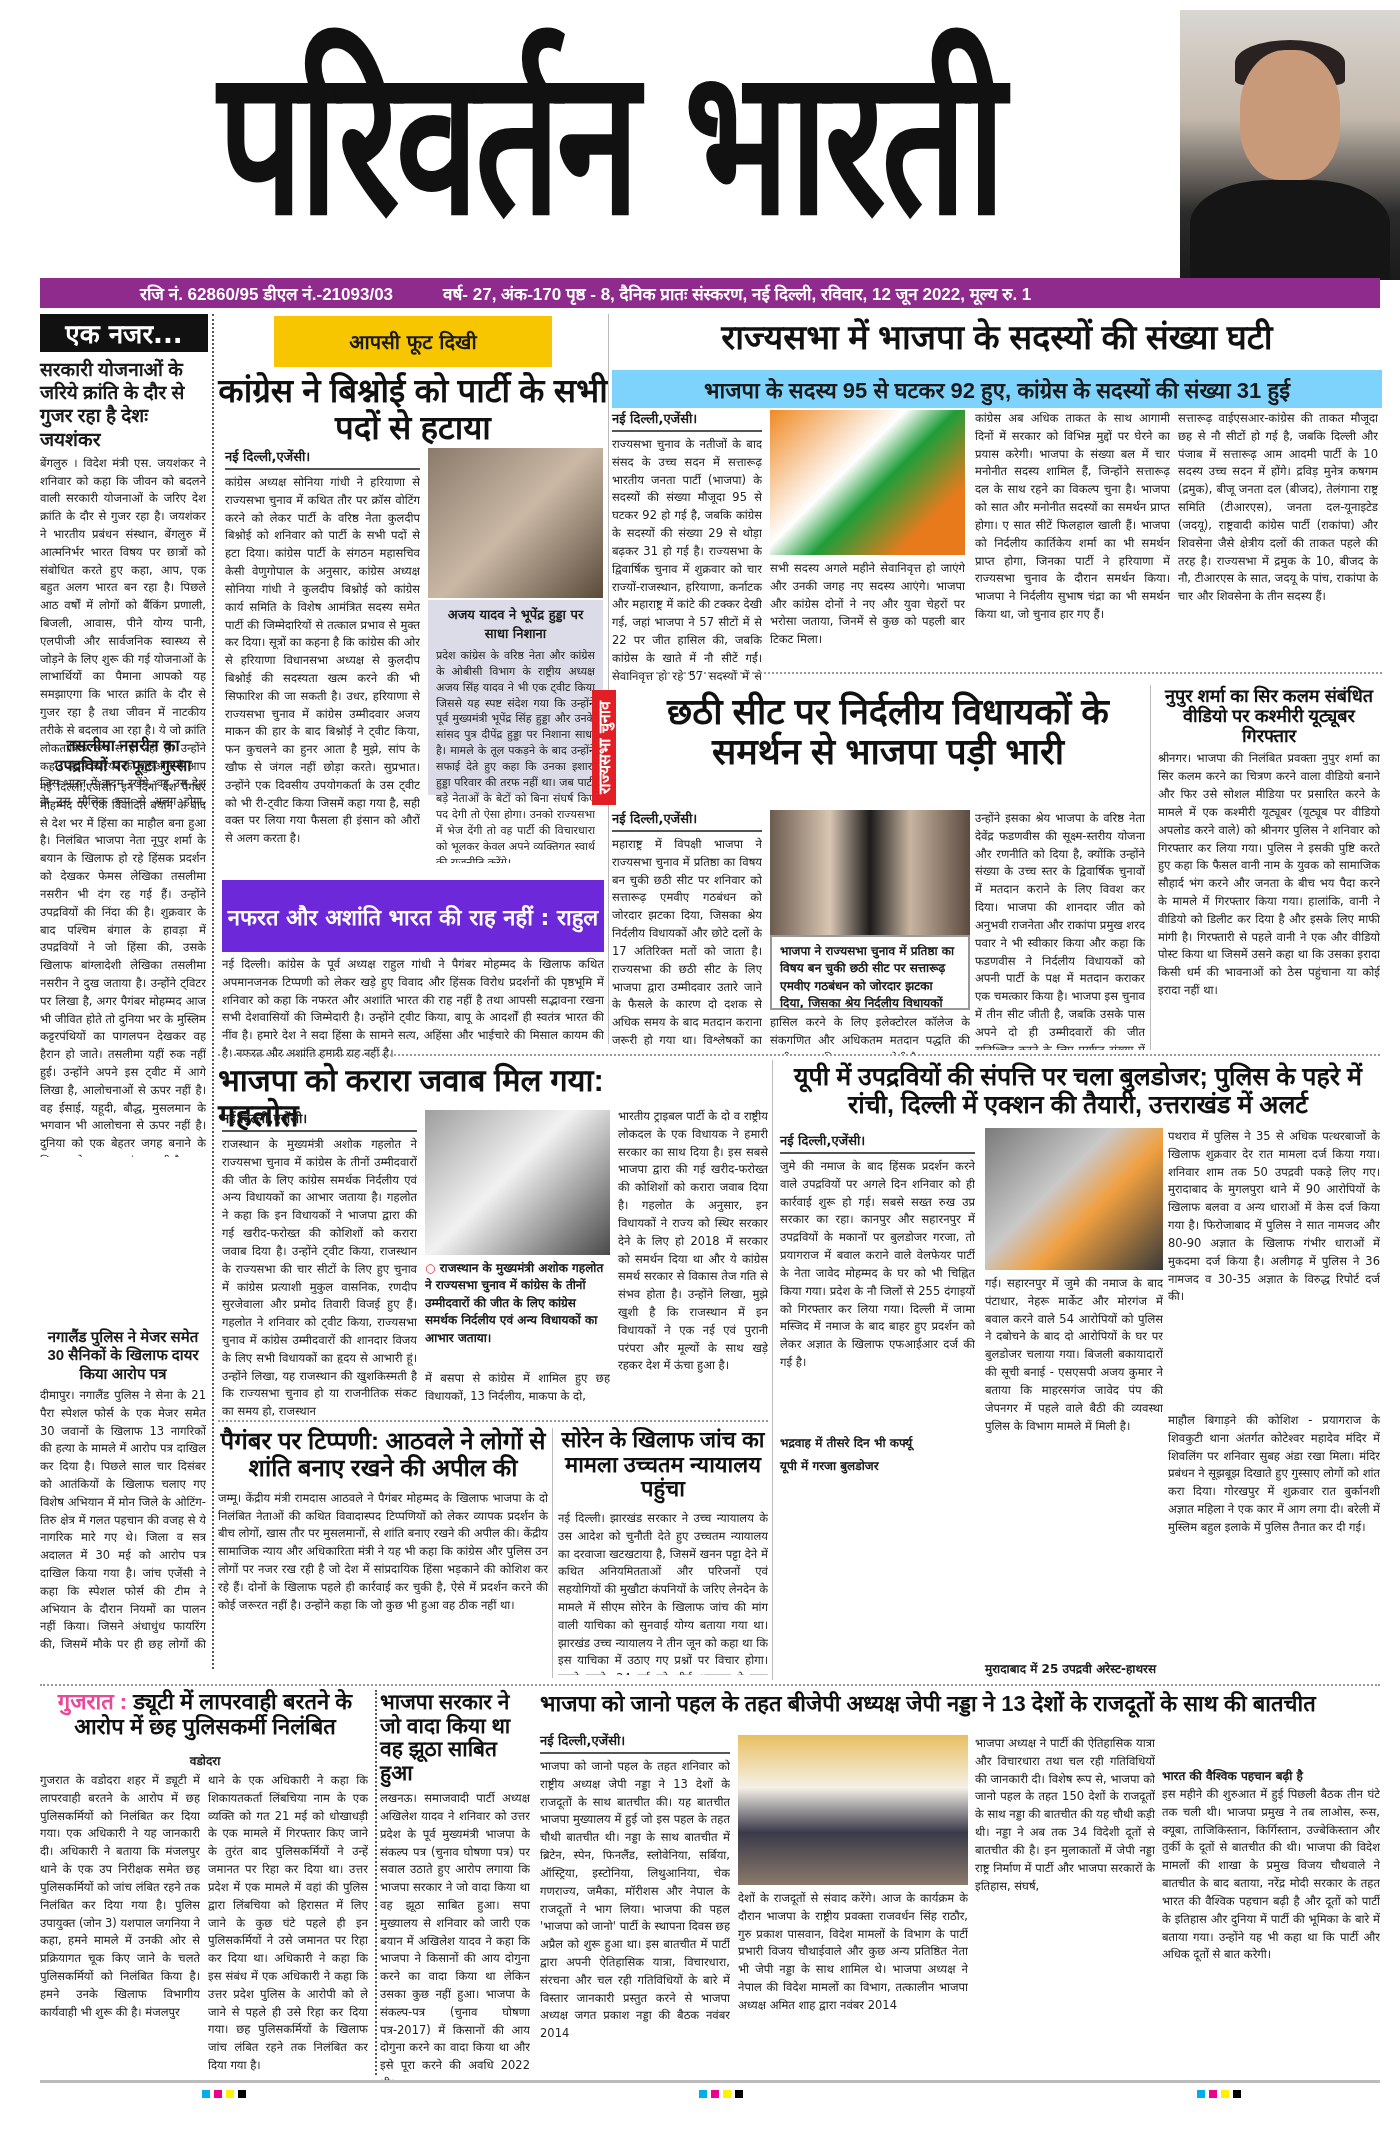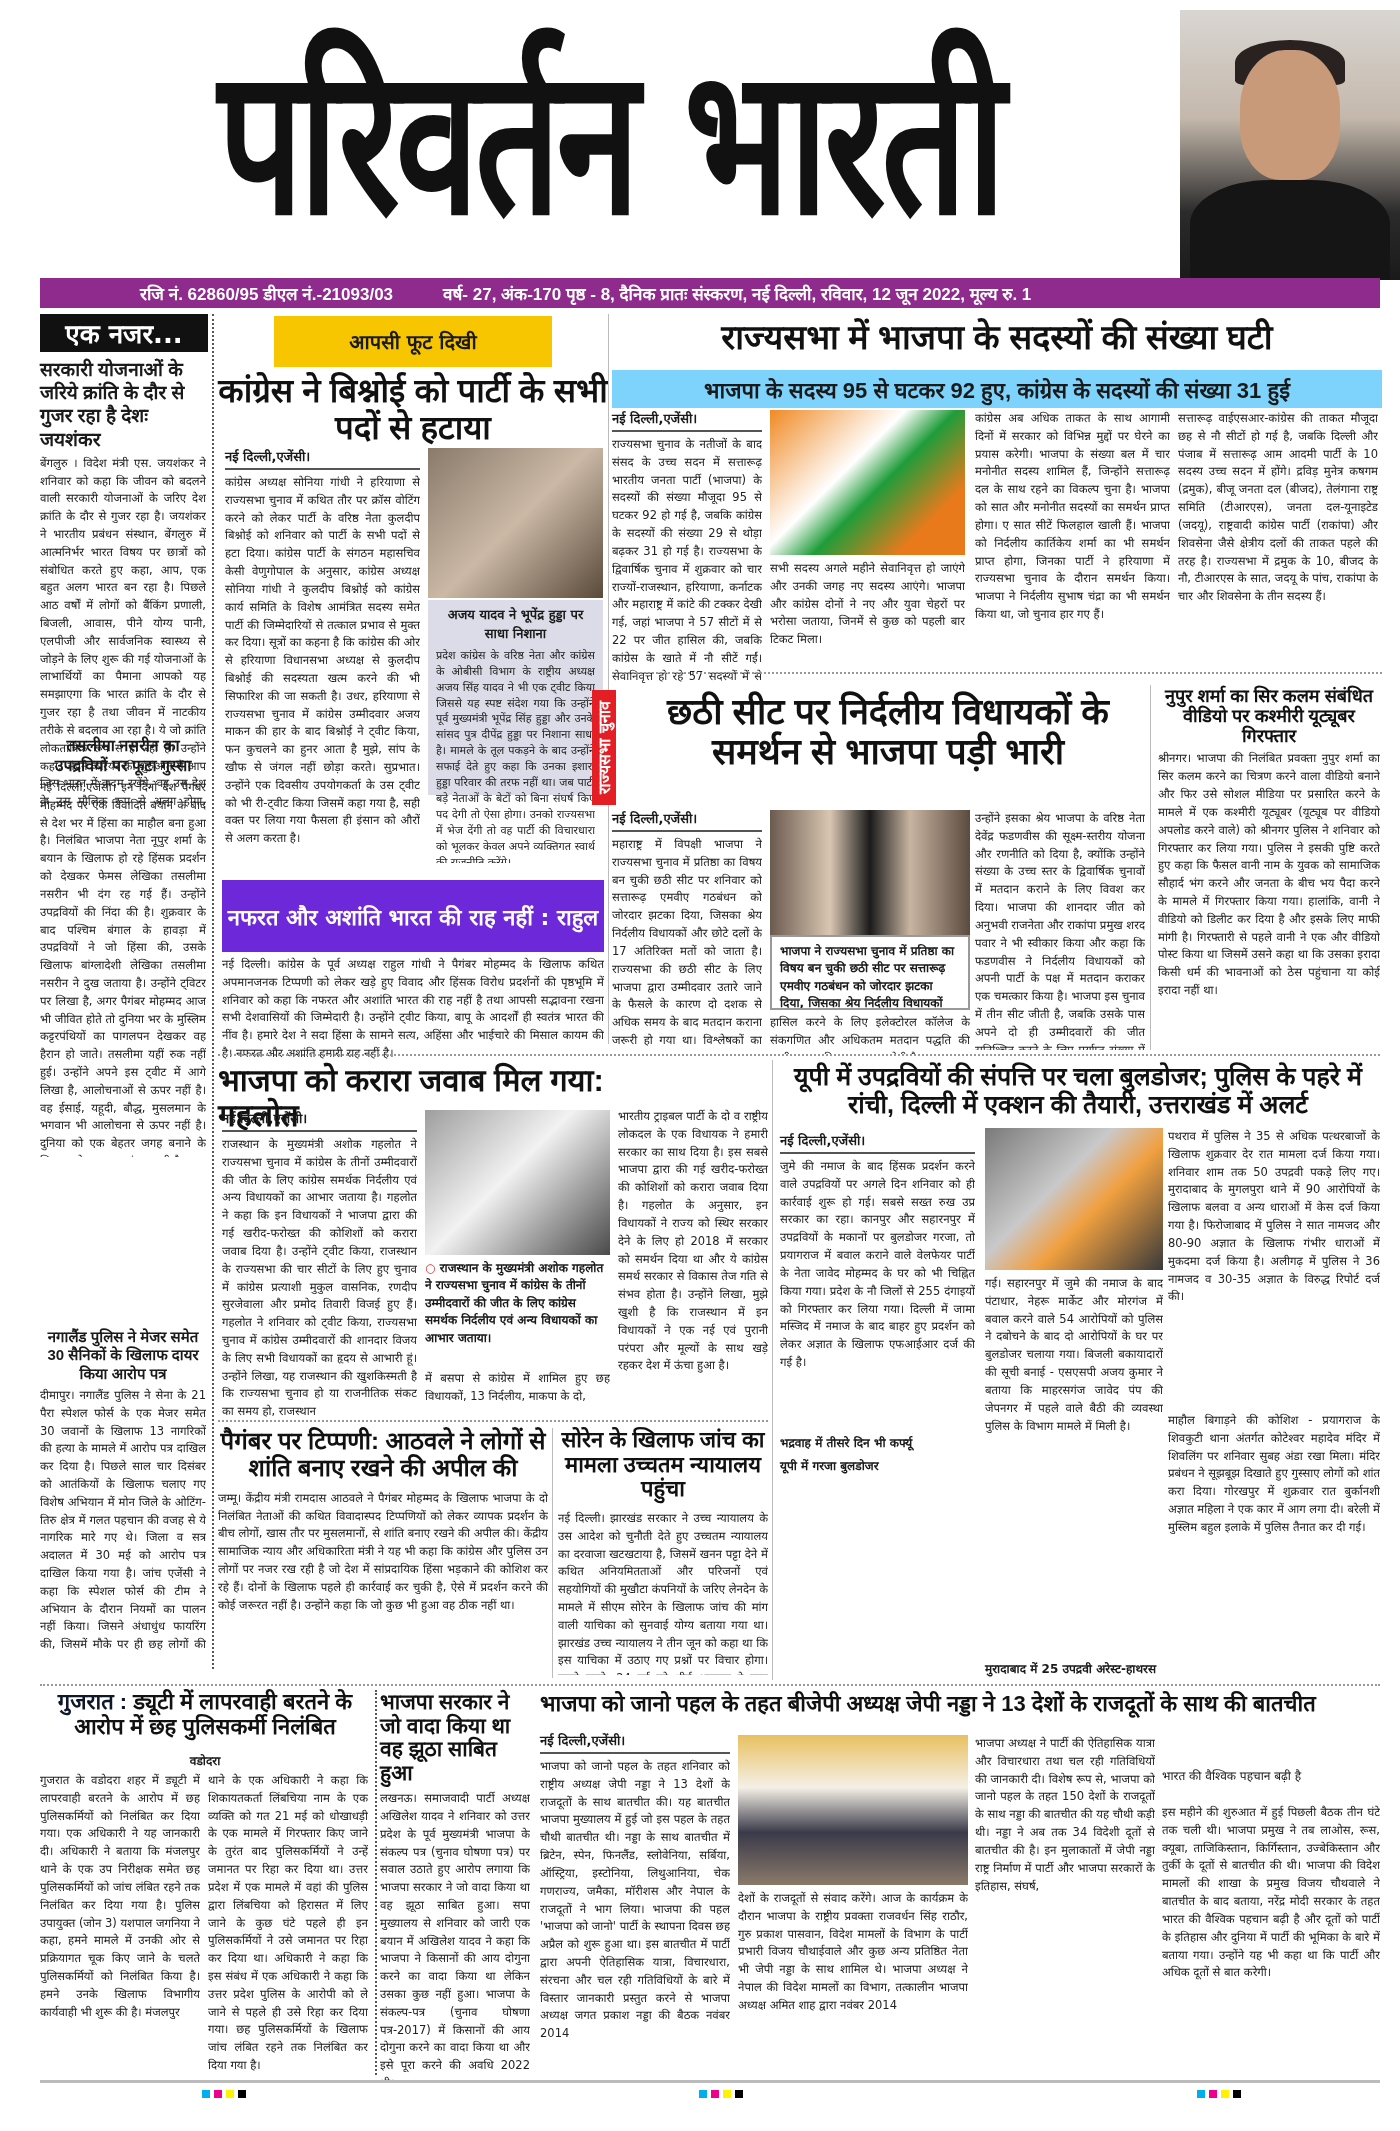--- a/index.html
+++ b/index.html
@@ -145,21 +145,21 @@
 </div>
 <div class="abs vline" style="left:552px;top:1428px;height:250px;border-left:1px solid #bbb"></div>
 <div class="abs" style="left:558px;top:1428px;width:210px">
   <div class="h1" style="font-size:22px">सोरेन के खिलाफ जांच का मामला उच्चतम न्यायालय पहुंचा</div>
   <div class="txt" style="height:165px;overflow:hidden;margin-top:8px">नई दिल्ली। झारखंड सरकार ने उच्च न्यायालय के उस आदेश को चुनौती देते हुए उच्चतम न्यायालय का दरवाजा खटखटाया है, जिसमें खनन पट्टा देने में कथित अनियमितताओं और परिजनों एवं सहयोगियों की मुखौटा कंपनियों के जरिए लेनदेन के मामले में सीएम सोरेन के खिलाफ जांच की मांग वाली याचिका को सुनवाई योग्य बताया गया था। झारखंड उच्च न्यायालय ने तीन जून को कहा था कि इस याचिका में उठाए गए प्रश्नों पर विचार होगा। इससे पहले, 24 मई को शीर्ष अदालत ने उच्च न्यायालय को मामले से जुड़े मामलों में सुनवाई करने की अनुमति देते हुए याचिका में उठाई गई प्रारम्भिक आपत्तियों पर पहले सुनवाई करने को कहा था।</div>
 </div>
 
 <div class="abs hr" style="left:40px;top:1684px;width:1340px"></div>
 
 <div class="abs h1" style="left:40px;top:1690px;width:330px;font-size:22px">
-  <span style="color:#0f172a">गुजरात :</span>
+  <span style="color:#ec4899">गुजरात :</span>
   <span>ड्यूटी में लापरवाही बरतने के आरोप में छह पुलिसकर्मी निलंबित</span>
 </div>
 <div class="abs" style="left:40px;top:1752px;width:330px;font-size:12px;font-weight:bold;text-align:center">वडोदरा</div>
 <div class="abs txt" style="left:40px;top:1772px;width:160px;height:300px;overflow:hidden">गुजरात के वडोदरा शहर में ड्यूटी में लापरवाही बरतने के आरोप में छह पुलिसकर्मियों को निलंबित कर दिया गया। एक अधिकारी ने यह जानकारी दी। अधिकारी ने बताया कि मंजलपुर थाने के एक उप निरीक्षक समेत छह पुलिसकर्मियों को जांच लंबित रहने तक निलंबित कर दिया गया है। पुलिस उपायुक्त (जोन 3) यशपाल जगनिया ने कहा, हमने मामले में उनकी ओर से प्रक्रियागत चूक किए जाने के चलते पुलिसकर्मियों को निलंबित किया है। हमने उनके खिलाफ विभागीय कार्यवाही भी शुरू की है। मंजलपुर</div>
 <div class="abs txt" style="left:208px;top:1772px;width:160px;height:300px;overflow:hidden">थाने के एक अधिकारी ने कहा कि शिकायतकर्ता लिंबचिया नाम के एक व्यक्ति को गत 21 मई को धोखाधड़ी के एक मामले में गिरफ्तार किए जाने के तुरंत बाद पुलिसकर्मियों ने उन्हें जमानत पर रिहा कर दिया था। उत्तर प्रदेश में एक मामले में वहां की पुलिस द्वारा लिंबचिया को हिरासत में लिए जाने के कुछ घंटे पहले ही इन पुलिसकर्मियों ने उसे जमानत पर रिहा कर दिया था। अधिकारी ने कहा कि इस संबंध में एक अधिकारी ने कहा कि उत्तर प्रदेश पुलिस के आरोपी को ले जाने से पहले ही उसे रिहा कर दिया गया। छह पुलिसकर्मियों के खिलाफ जांच लंबित रहने तक निलंबित कर दिया गया है।</div>
 <div class="abs vline" style="left:375px;top:1690px;height:385px"></div>
 
 <div class="abs" style="left:380px;top:1690px;width:150px">
   <div class="h1" style="font-size:21px;text-align:left">भाजपा सरकार ने जो वादा किया था वह झूठा साबित हुआ</div>
   <div class="txt" style="height:292px;overflow:hidden;margin-top:6px">लखनऊ। समाजवादी पार्टी अध्यक्ष अखिलेश यादव ने शनिवार को उत्तर प्रदेश के पूर्व मुख्यमंत्री भाजपा के संकल्प पत्र (चुनाव घोषणा पत्र) पर सवाल उठाते हुए आरोप लगाया कि भाजपा सरकार ने जो वादा किया था वह झूठा साबित हुआ। सपा मुख्यालय से शनिवार को जारी एक बयान में अखिलेश यादव ने कहा कि भाजपा ने किसानों की आय दोगुना करने का वादा किया था लेकिन उसका कुछ नहीं हुआ। भाजपा के संकल्प-पत्र (चुनाव घोषणा पत्र-2017) में किसानों की आय दोगुना करने का वादा किया था और इसे पूरा करने की अवधि 2022 थी।</div>
@@ -167,21 +167,21 @@
 
 <div class="abs h1" style="left:540px;top:1692px;width:840px;font-size:22px;text-align:left">भाजपा को जानो पहल के तहत बीजेपी अध्यक्ष जेपी नड्डा ने 13 देशों के राजदूतों के साथ की बातचीत</div>
 <div class="abs" style="left:540px;top:1730px;width:190px">
   <div class="dateline">नई दिल्ली,एजेंसी।</div>
   <div class="txt" style="height:320px;overflow:hidden;margin-top:4px">भाजपा को जानो पहल के तहत शनिवार को राष्ट्रीय अध्यक्ष जेपी नड्डा ने 13 देशों के राजदूतों के साथ बातचीत की। यह बातचीत भाजपा मुख्यालय में हुई जो इस पहल के तहत चौथी बातचीत थी। नड्डा के साथ बातचीत में ब्रिटेन, स्पेन, फिनलैंड, स्लोवेनिया, सर्बिया, ऑस्ट्रिया, इस्टोनिया, लिथुआनिया, चेक गणराज्य, जमैका, मॉरीशस और नेपाल के राजदूतों ने भाग लिया। भाजपा की पहल 'भाजपा को जानो' पार्टी के स्थापना दिवस छह अप्रैल को शुरू हुआ था। इस बातचीत में पार्टी द्वारा अपनी ऐतिहासिक यात्रा, विचारधारा, संरचना और चल रही गतिविधियों के बारे में विस्तार जानकारी प्रस्तुत करने से भाजपा अध्यक्ष जगत प्रकाश नड्डा की बैठक नवंबर 2014</div>
 </div>
 <div class="abs photo" style="left:738px;top:1735px;width:230px;height:150px;background:linear-gradient(180deg,#e8c060 0%,#f5f0e6 35%,#3a3a4a 65%,#8a7a6a 100%)"></div>
 <div class="abs txt" style="left:738px;top:1890px;width:230px;height:180px;overflow:hidden">देशों के राजदूतों से संवाद करेंगे। आज के कार्यक्रम के दौरान भाजपा के राष्ट्रीय प्रवक्ता राजवर्धन सिंह राठौर, गुरु प्रकाश पासवान, विदेश मामलों के विभाग के पार्टी प्रभारी विजय चौथाईवाले और कुछ अन्य प्रतिष्ठित नेता भी जेपी नड्डा के साथ शामिल थे। भाजपा अध्यक्ष ने नेपाल की विदेश मामलों का विभाग, तत्कालीन भाजपा अध्यक्ष अमित शाह द्वारा नवंबर 2014</div>
 <div class="abs txt" style="left:975px;top:1735px;width:180px;height:335px;overflow:hidden">भाजपा अध्यक्ष ने पार्टी की ऐतिहासिक यात्रा और विचारधारा तथा चल रही गतिविधियों की जानकारी दी। विशेष रूप से, भाजपा को जानो पहल के तहत 150 देशों के राजदूतों के साथ नड्डा की बातचीत की यह चौथी कड़ी थी। नड्डा ने अब तक 34 विदेशी दूतों से बातचीत की है। इन मुलाकातों में जेपी नड्डा राष्ट्र निर्माण में पार्टी और भाजपा सरकारों के इतिहास, संघर्ष,</div>
 <div class="abs" style="left:1162px;top:1735px;width:218px">
-  <div style="font-size:12px;font-weight:normal;margin:32px 0 20px">भारत की वैश्विक पहचान बढ़ी है</div>
+  <div style="font-size:12px;font-weight:bold;margin:32px 0 2px">भारत की वैश्विक पहचान बढ़ी है</div>
   <div class="txt" style="height:295px;overflow:hidden">इस महीने की शुरुआत में हुई पिछली बैठक तीन घंटे तक चली थी। भाजपा प्रमुख ने तब लाओस, रूस, क्यूबा, ताजिकिस्तान, किर्गिस्तान, उज्बेकिस्तान और तुर्की के दूतों से बातचीत की थी। भाजपा की विदेश मामलों की शाखा के प्रमुख विजय चौथवाले ने बातचीत के बाद बताया, नरेंद्र मोदी सरकार के तहत भारत की वैश्विक पहचान बढ़ी है और दूतों को पार्टी के इतिहास और दुनिया में पार्टी की भूमिका के बारे में बताया गया। उन्होंने यह भी कहा था कि पार्टी और अधिक दूतों से बात करेगी।</div>
 </div>
 
 <div class="abs" style="left:40px;top:2080px;width:1340px;height:6px;border-top:3px solid #bbb"></div>
 <div class="abs" style="left:200px;top:2083px">
   <span class="reg" style="background:#00aeef"></span><span class="reg" style="background:#ec008c"></span><span class="reg" style="background:#fff200"></span><span class="reg" style="background:#000"></span>
 </div>
 <div class="abs" style="left:697px;top:2083px">
   <span class="reg" style="background:#00aeef"></span><span class="reg" style="background:#ec008c"></span><span class="reg" style="background:#fff200"></span><span class="reg" style="background:#000"></span>
 </div>

